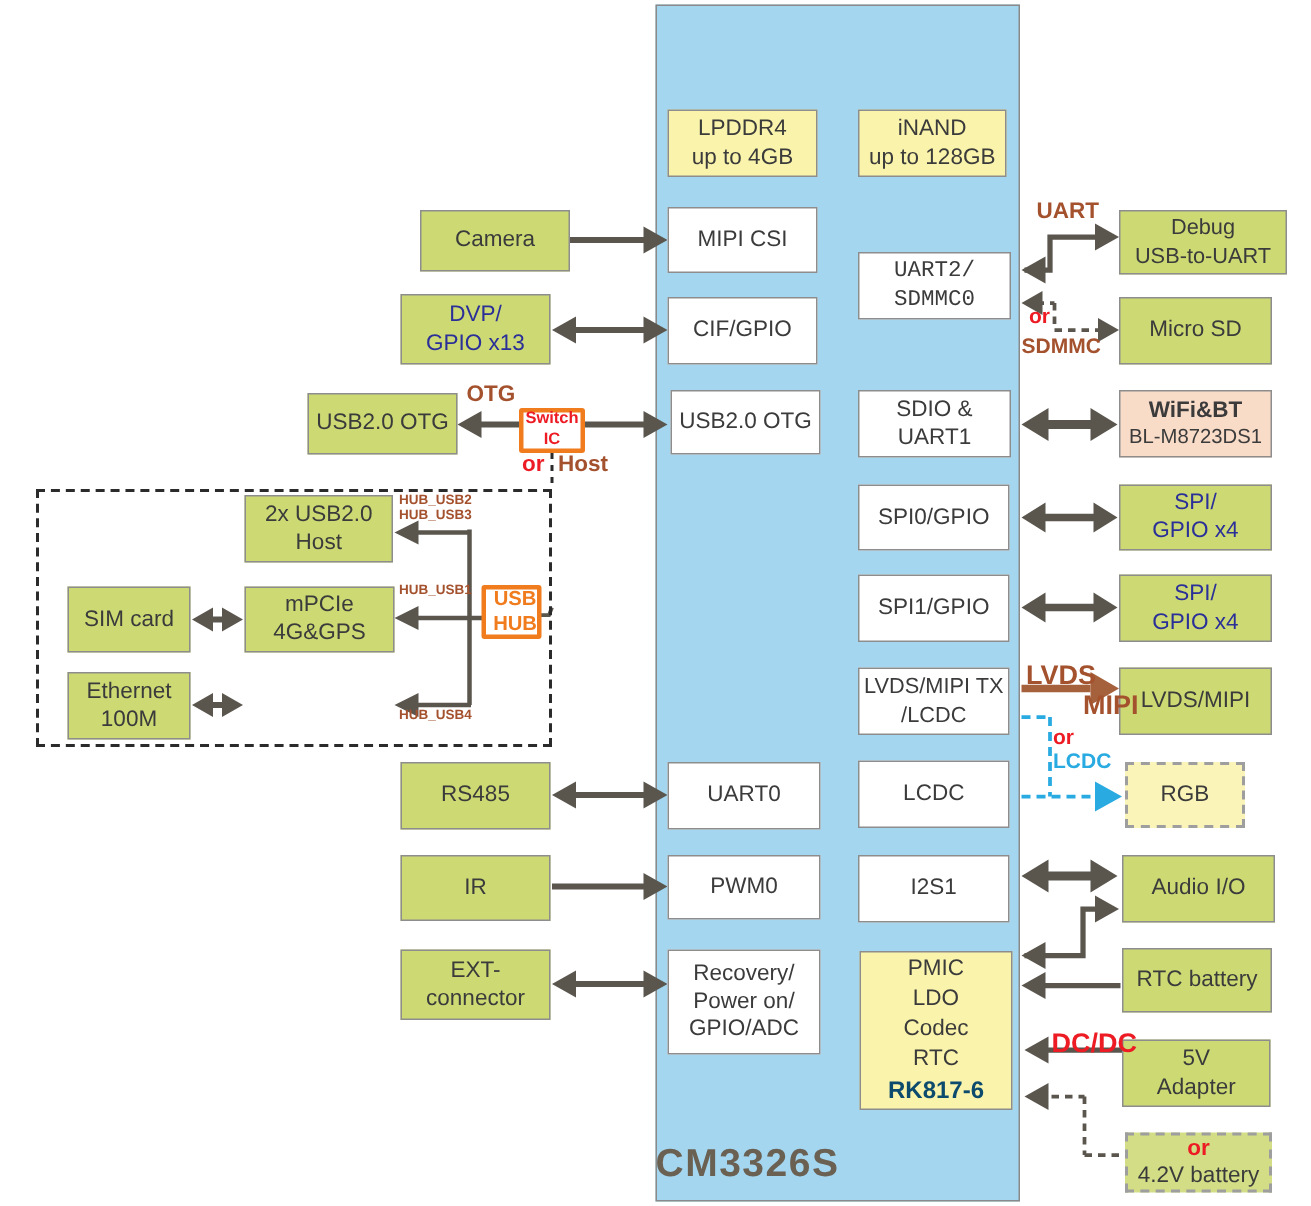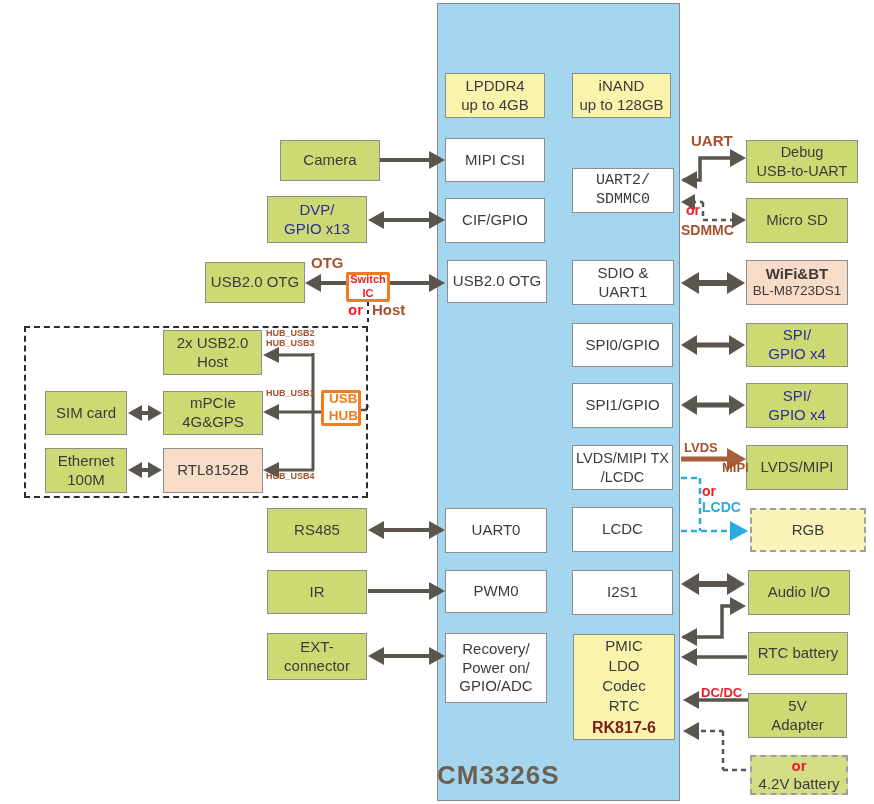--- a/index.html
+++ b/index.html
@@ -21,25 +21,25 @@
   .bold{font-weight:bold;}
   .orange-box{background:#ffffff;border:3px solid #f07c1e;border-radius:2px;}
   .soc-name{position:absolute;left:437px;top:760px;width:194px;text-align:left;
             font-size:26px;font-weight:bold;color:#6a6153;letter-spacing:1px;}
   .wlabel{position:absolute;font-weight:bold;line-height:1.1;}
   .brown{color:#a4512e;}
   .red{color:#ed1c24;}
   .cyan{color:#29abe2;}
   .orange-t{color:#f07c1e;}
   .t9{font-size:9px;}
-  .t13{font-size:13px;}
+  .t13{font-size:18px;}
   .t14{font-size:14px;}
   .t15{font-size:15px;}
   .sub{font-size:13.5px;font-weight:normal;}
-  .pmic-part{font-size:16px;font-weight:bold;color:#7f1d1d;}
+  .pmic-part{font-size:16px;font-weight:bold;color:#0c4a6e;}
   .hub-frame{position:absolute;left:24px;top:326px;width:344px;height:172px;
              border:2px dashed #2b2b2b;box-sizing:border-box;}
 </style>
 </head>
 <body>
 
 <div class="canvas">
 
   <div class="soc-block"></div>
 
@@ -238,23 +238,20 @@
       <span>SIM card</span>
     </div>
   <div class="box green" style="left:163px;top:391px;width:100px;height:44px;">
       <span>mPCIe
 4G&amp;GPS</span>
     </div>
   <div class="box green" style="left:45px;top:448px;width:82px;height:45px;">
       <span>Ethernet
 100M</span>
     </div>
-  <div class="box pink" style="left:163px;top:448px;width:100px;height:45px;">
-      <span>RTL8152B</span>
-    </div>
   <div class="box orange-box orange-t bold" style="left:321px;top:390px;width:40px;height:36px;font-size:13.5px;align-items:flex-end;">
       <span>USB
 HUB</span>
     </div>
   <span class="wlabel brown t9" style="left:266px;top:329px;">HUB_USB2</span>
   <span class="wlabel brown t9" style="left:266px;top:339px;">HUB_USB3</span>
   <span class="wlabel brown t9" style="left:266px;top:389px;">HUB_USB1</span>
   <span class="wlabel brown t9" style="left:266px;top:472px;">HUB_USB4</span>
 
   <div class="box orange-box red bold" style="left:346px;top:272px;width:44px;height:30px;font-size:11px;">
@@ -280,21 +277,21 @@
       <span>SPI/
 GPIO x4</span>
     </div>
   <div class="box green navy" style="left:746px;top:383px;width:102px;height:45px;">
       <span>SPI/
 GPIO x4</span>
     </div>
   <div class="box green" style="left:746px;top:445px;width:102px;height:45px;">
       <span>LVDS/MIPI</span>
     </div>
-  <div class="box dashed-y" style="left:750px;top:508px;width:116px;height:44px;">
+  <div class="box dashed-y" style="left:750px;top:508px;width:80px;height:44px;">
       <span>RGB</span>
     </div>
   <div class="box green" style="left:748px;top:632px;width:100px;height:43px;">
       <span>RTC battery</span>
     </div>
   <div class="box green" style="left:748px;top:570px;width:102px;height:45px;">
       <span>Audio I/O</span>
     </div>
   <div class="box green" style="left:748px;top:693px;width:99px;height:45px;">
       <span>5V

